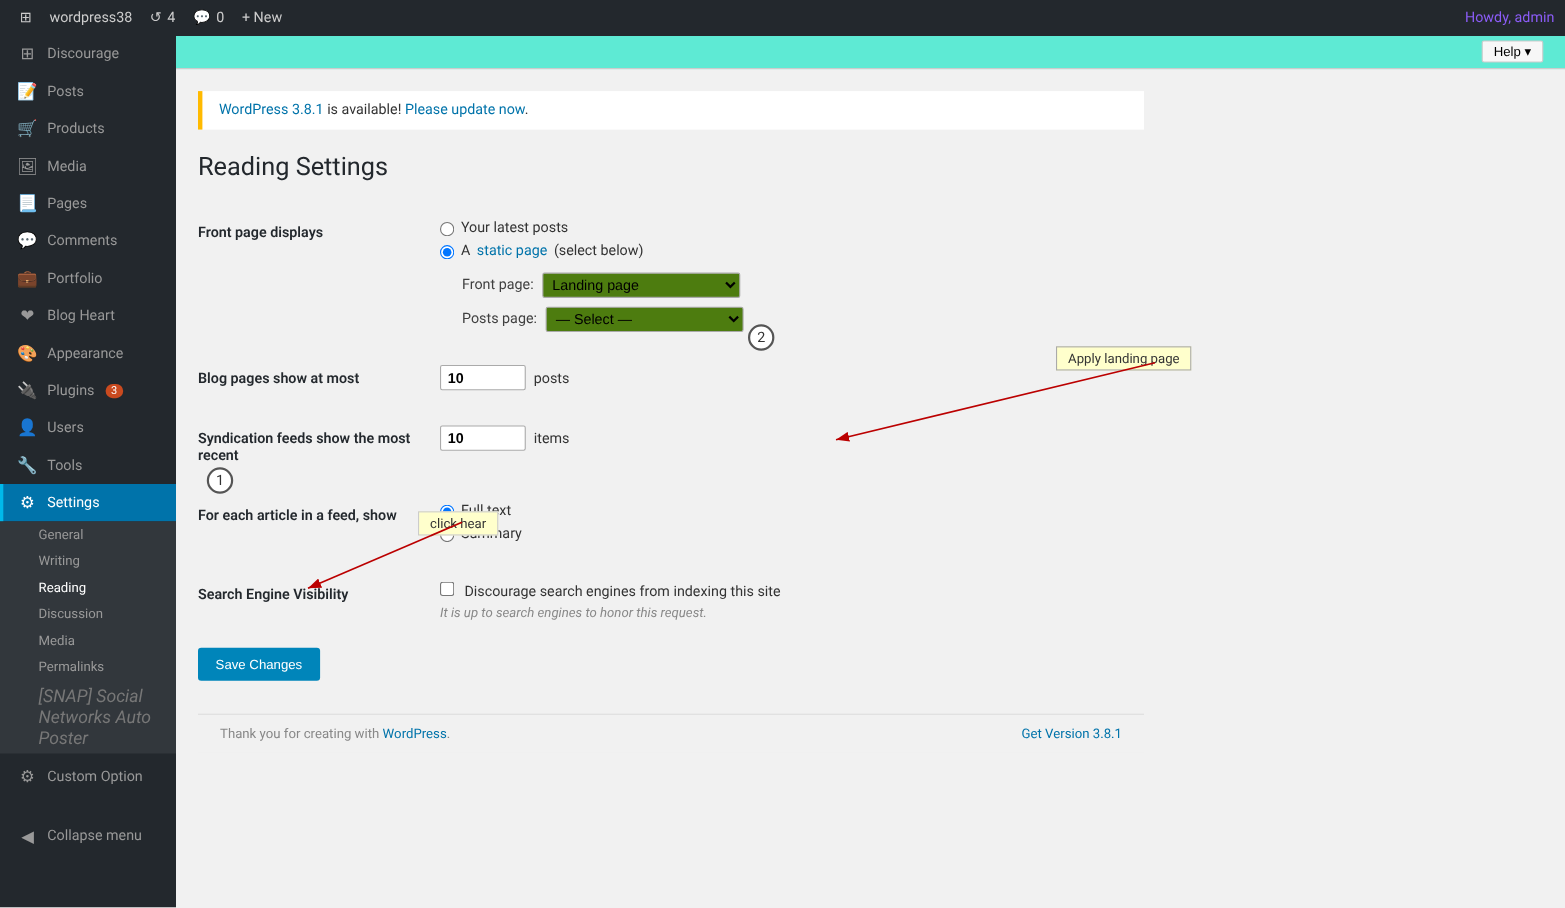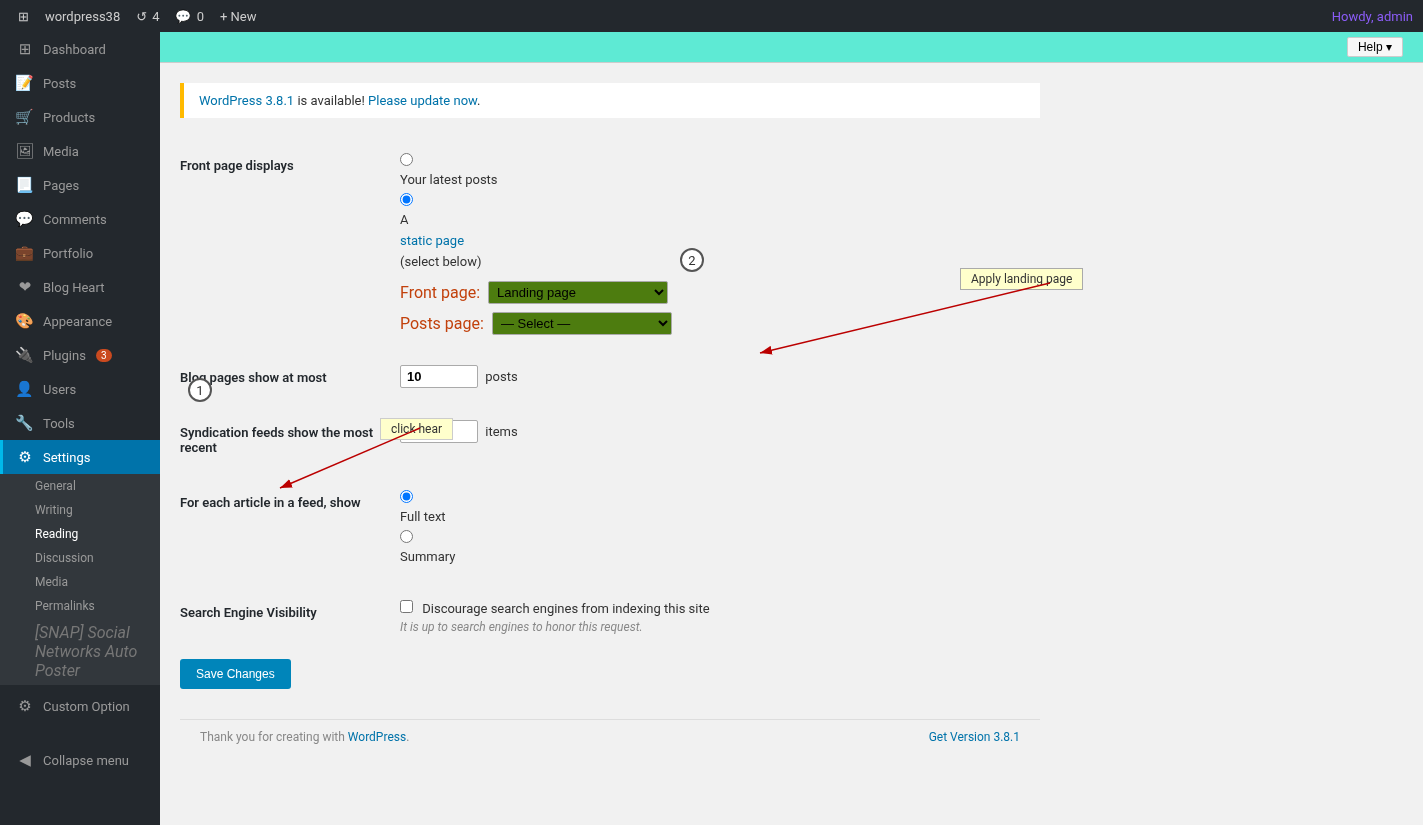--- a/index.html
+++ b/index.html
@@ -112,27 +112,27 @@
       padding: 20px 10px 20px 0;
       vertical-align: top;
       text-align: left;
       font-weight: 600;
       font-size: 13px;
       color: #23282d;
     }
     .form-table td { padding: 15px 10px; vertical-align: top; }
 
     
-    .radio-option { display: flex; align-items: flex-start; gap: 6px; margin-bottom: 6px; font-size: 13px; flex-direction: column; }
+    .radio-option { display: flex; align-items: flex-end; gap: 6px; margin-bottom: 6px; font-size: 13px; }
     .radio-option input[type="radio"] { margin: 0; cursor: pointer; }
     .radio-option a { color: #0073aa; text-decoration: none; }
 
     
     .front-page-row { display: flex; align-items: center; gap: 8px; margin-top: 10px; font-size: 13px; }
-    .front-page-row label { font-size: 16px; color: #c2410c; }
+    .front-page-row label { font-size: 13px; color: #404040; margin-left: 20px; }
     select.page-select {
       padding: 2px 4px;
       border: 1px solid #aaa;
       border-radius: 2px;
       font-size: 13px;
       background: #4d7c0f;
       min-width: 180px;
     }
 
     
@@ -236,21 +236,21 @@
   <span class="ab-right">Howdy, admin</span>
 </div>
 
 <div id="wpwrap">
 
   <div id="adminmenu">
     <div id="menu-items-container">
 
       <div class="menu-item">
         <span class="menu-icon">⊞</span>
-        <span>Dashboard</span>
+        <span>Discourage</span>
       </div>
 
       <div class="menu-item">
         <span class="menu-icon">📝</span>
         <span>Posts</span>
       </div>
 
       <div class="menu-item">
         <span class="menu-icon">🛒</span>
         <span>Products</span>
@@ -334,20 +334,21 @@
     <div class="help-bar">
       <button class="help-btn">Help ▾</button>
     </div>
 
     <div id="wpbody-content">
 
       <div class="notice">
         <a>WordPress 3.8.1</a><span> is available! </span><a>Please update now</a><span>.</span>
       </div>
 
+      <h1 class="page-title">Reading Settings</h1>
 
       <div class="content-area annotation-wrapper" style="position:relative;">
 
         <svg class="svg-overlay" style="position:absolute; top:0; left:0; width:900px; height:700px; pointer-events:none; z-index:10;">
 
           <defs>
             <marker id="arrowhead1" markerWidth="8" markerHeight="6" refX="8" refY="3" orient="auto">
               <polygon points="0 0, 8 3, 0 6" fill="#b00"></polygon>
             </marker>
           </defs>

